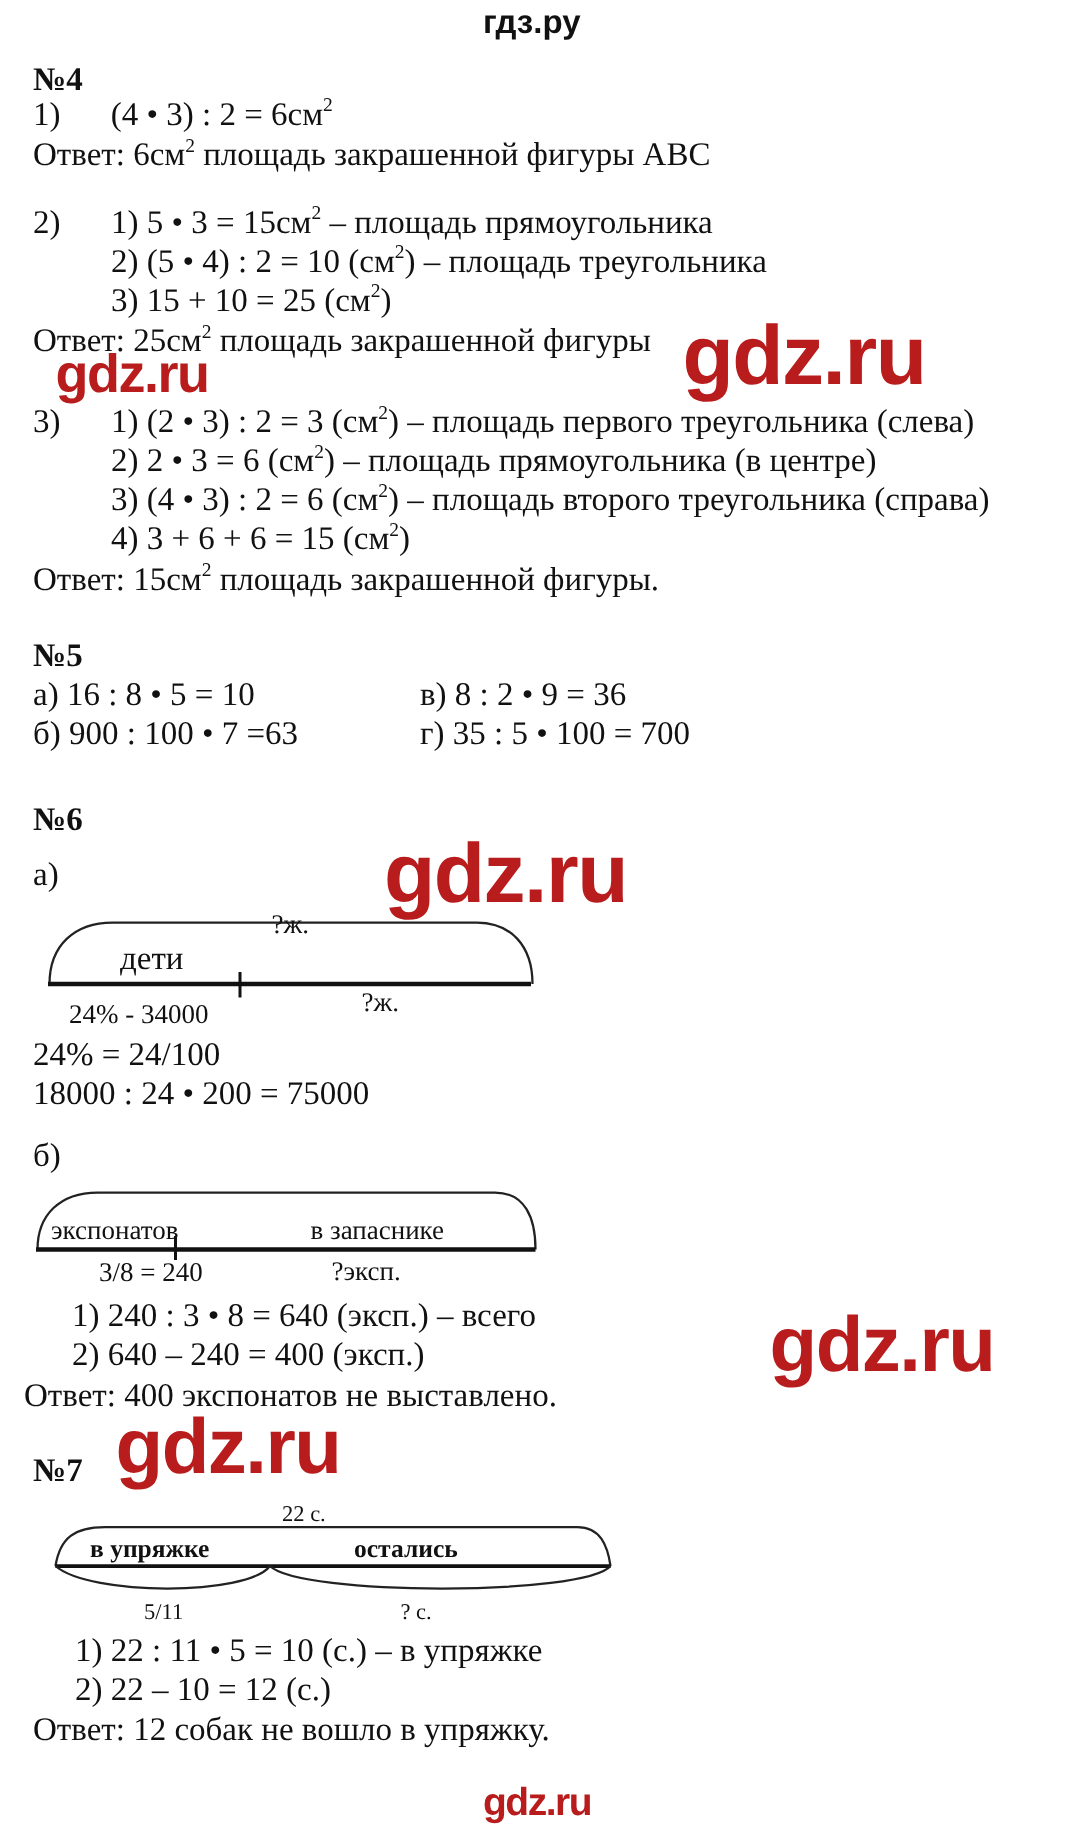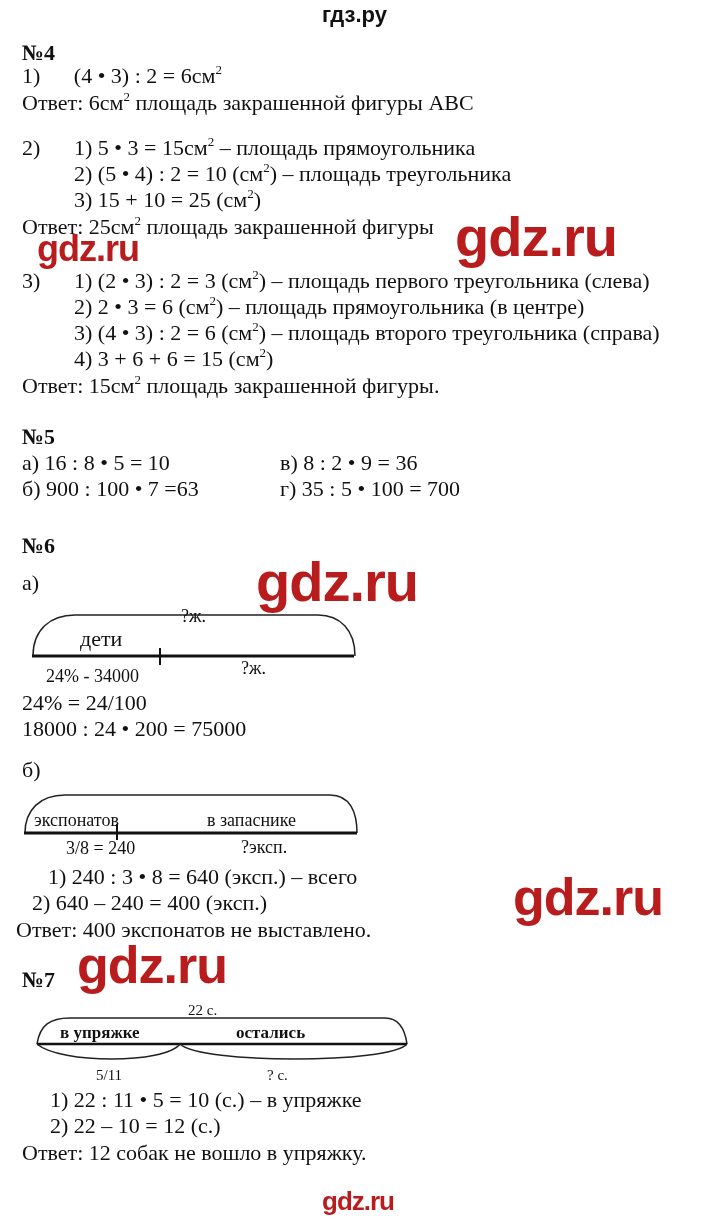--- a/index.html
+++ b/index.html
@@ -69,23 +69,23 @@
 <div class="abs serif" style="left:80px;top:626px;">дети</div>
 <div class="abs serif small" style="left:46px;top:666px;">24% - 34000</div>
 <div class="abs serif small" style="left:241px;top:658px;">?ж.</div>
 <div class="abs serif" style="left:22px;top:690px;">24% = 24/100</div>
 <div class="abs serif" style="left:22px;top:716px;">18000 : 24 • 200 = 75000</div>
 
 <div class="abs serif" style="left:22px;top:757px;">б)</div>
 <div class="abs serif small" style="left:34px;top:810px;">экспонатов</div>
 <div class="abs serif small" style="left:207px;top:810px;">в запаснике</div>
 <div class="abs serif small" style="left:49px;top:838px;margin-left:17px;">3/8 = 240</div>
-<div class="abs serif small" style="left:221px;top:837px;margin-left:20px;">?эксп.</div>
+<div class="abs serif small" style="left:221px;top:837px;">?эксп.</div>
 <div class="abs serif" style="left:48px;top:864px;">1) 240 : 3 • 8 = 640 (эксп.) – всего</div>
-<div class="abs serif" style="left:32px;top:890px;">2) 640 – 240 = 400 (эксп.)</div>
+<div class="abs serif" style="left:48px;top:890px;">2) 640 – 240 = 400 (эксп.)</div>
 <div class="abs serif" style="left:16px;top:917px;">Ответ: 400 экспонатов не выставлено.</div>
 
 <div class="abs num" style="left:22px;top:967px;">№7</div>
 <div class="abs serif" style="left:188px;top:997px;font-size:15px;">22 с.</div>
 <div class="abs serif bold-sm" style="left:60px;top:1020px;">в упряжке</div>
 <div class="abs serif bold-sm" style="left:236px;top:1020px;">остались</div>
 <div class="abs serif" style="left:96px;top:1062px;font-size:15px;">5/11</div>
 <div class="abs serif" style="left:267px;top:1062px;font-size:15px;">? с.</div>
 <div class="abs serif" style="left:50px;top:1087px;">1) 22 : 11 • 5 = 10 (с.) – в упряжке</div>
 <div class="abs serif" style="left:50px;top:1113px;">2) 22 – 10 = 12 (с.)</div>

